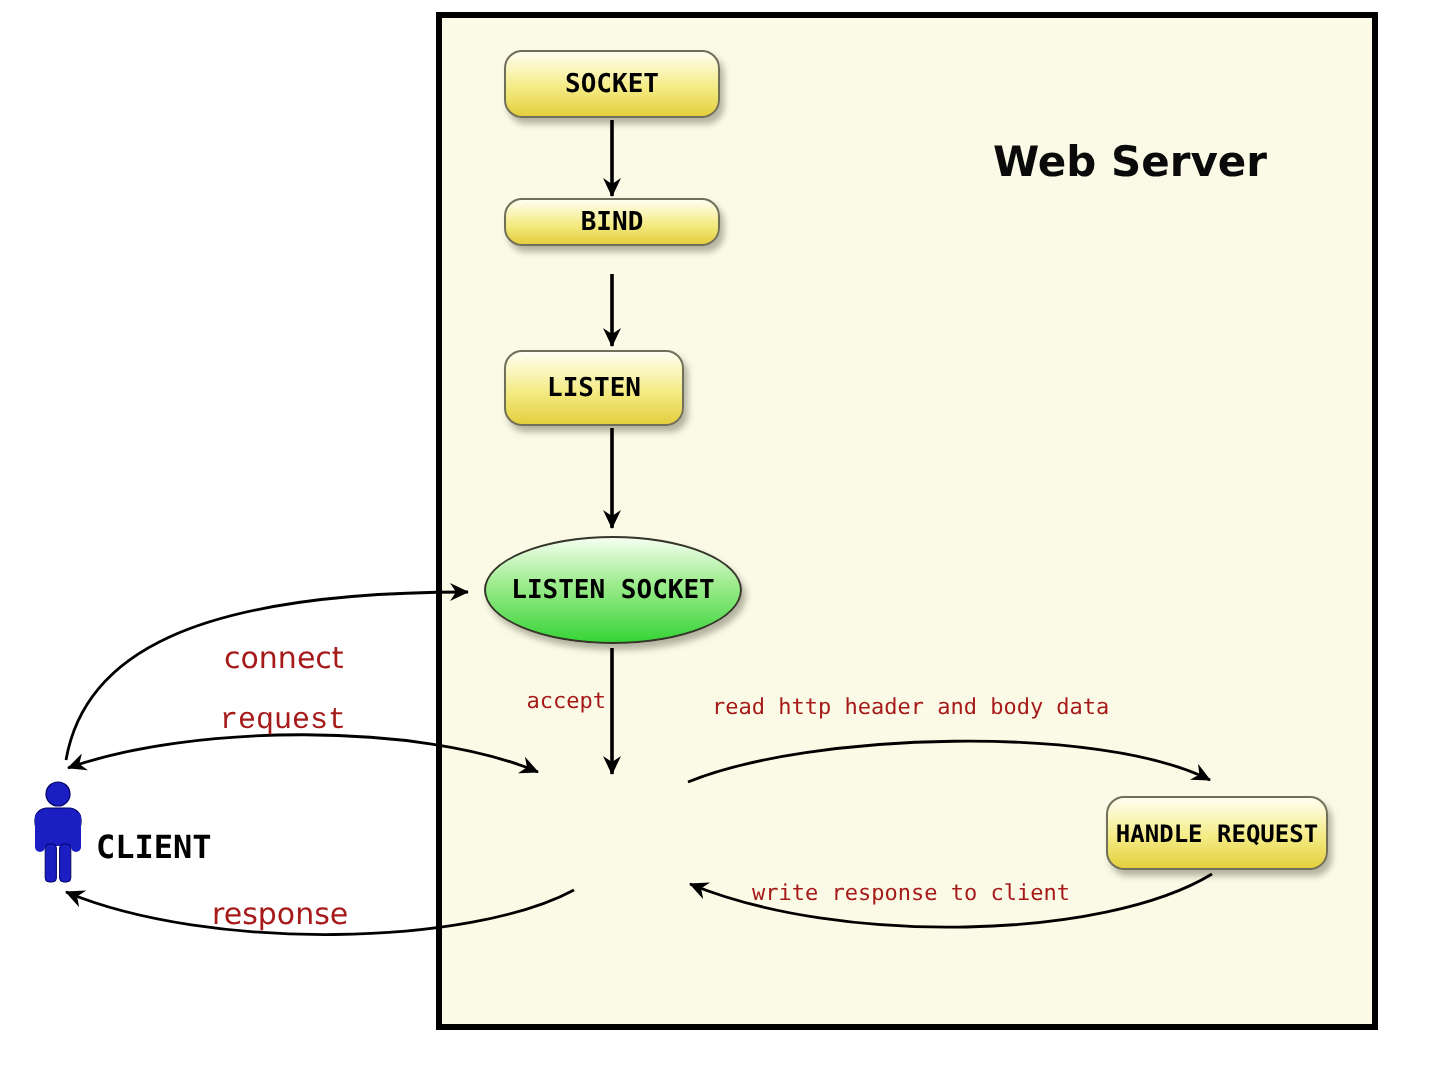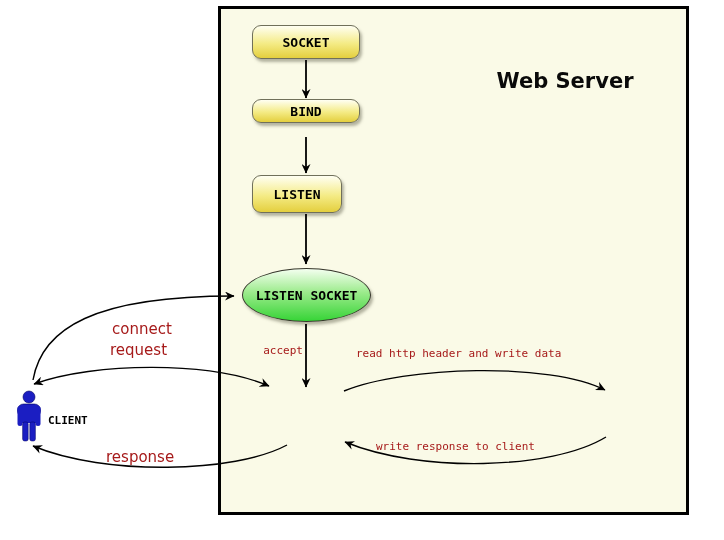--- a/index.html
+++ b/index.html
@@ -46,30 +46,30 @@
   #node-listen-socket { left:242px; top:268px; width:129px; height:54px; }
   #node-client-socket { left:240px; top:391px; width:131px; height:50px; }
   #node-handle-request{ left:553px; top:398px; width:111px; height:37px; font-size:12px; }
 
   .edge-label {
     position:absolute; color:#a61a1a; z-index:5; white-space:nowrap;
   }
   .client-side { font-family:"DejaVu Sans", sans-serif; font-size:15px; }
   .server-side { font-family:"DejaVu Sans Mono", monospace; font-size:11px; }
   #lbl-connect  { left:112px; top:272px;margin-top:48px; }
-  #lbl-request  { left:110px; top:341px; }
+  #lbl-request  { left:110px; top:352px;font-family:Liberation Mono, monospace; }
   #lbl-response { left:106px; top:448px; }
   #lbl-accept   { left:303px; top:344px; transform:translateX(-100%); }
   #lbl-read     { left:356px; top:347px; }
   #lbl-write    { left:376px; top:440px; }
 
   .actor { position:absolute; left:14px; top:390px; width:30px; height:52px; z-index:3; }
   .actor-label {
     position:absolute; left:48px; top:414px; z-index:3;
-    font-weight:bold; font-size:11px; color:#000;
+    font-weight:bold; font-size:16px; color:#000;
   }
   .edges-svg {
     position:absolute; left:0; top:0; width:724px; height:540px;
     z-index:4; pointer-events:none;
   }
 </style>
 </head>
 <body>
 
 <div class="canvas">
@@ -83,37 +83,40 @@
   </div>
   <div class="node rectnode" id="node-bind">
     <span>BIND</span>
   </div>
   <div class="node rectnode" id="node-listen">
     <span>LISTEN</span>
   </div>
   <div class="node ellipsenode green" id="node-listen-socket">
     <span>LISTEN SOCKET</span>
   </div>
+  <div class="node rectnode" id="node-handle-request">
+    <span>HANDLE REQUEST</span>
+  </div>
 
   <svg class="actor" viewBox="0 0 30 52">
     <circle cx="15" cy="7" r="6" fill="#1b1ec2" stroke="#000063" stroke-width="0.6"></circle>
     <rect x="3.5" y="14" width="23" height="13" rx="6" fill="#1b1ec2" stroke="#000063" stroke-width="0.6"></rect>
     <rect x="3.5" y="16" width="5" height="20" rx="2.5" fill="#1b1ec2"></rect>
     <rect x="21.5" y="16" width="5" height="20" rx="2.5" fill="#1b1ec2"></rect>
     <rect x="8" y="16" width="14" height="17" fill="#1b1ec2"></rect>
     <rect x="8.6" y="32" width="5.6" height="19" rx="2" fill="#1b1ec2" stroke="#000063" stroke-width="0.5"></rect>
     <rect x="15.8" y="32" width="5.6" height="19" rx="2" fill="#1b1ec2" stroke="#000063" stroke-width="0.5"></rect>
   </svg>
   <div class="actor-label">CLIENT</div>
 
   <div class="edge-label client-side" id="lbl-connect">connect</div>
   <div class="edge-label client-side" id="lbl-request">request</div>
   <div class="edge-label client-side" id="lbl-response">response</div>
   <div class="edge-label server-side" id="lbl-accept">accept</div>
-  <div class="edge-label server-side" id="lbl-read">read http header and write data</div>
+  <div class="edge-label server-side" id="lbl-read">read http header and body data</div>
   <div class="edge-label server-side" id="lbl-write">write response to client</div>
 
   <svg class="edges-svg">
     <defs>
       <marker id="ah" markerWidth="11" markerHeight="9" refX="9" refY="4.5" orient="auto" markerUnits="userSpaceOnUse">
         <path d="M0,0 L9.5,4.5 L0,9 L3,4.5 Z" fill="#000"></path>
       </marker>
       <marker id="ahrev" markerWidth="11" markerHeight="9" refX="9" refY="4.5" orient="auto-start-reverse" markerUnits="userSpaceOnUse">
         <path d="M0,0 L9.5,4.5 L0,9 L3,4.5 Z" fill="#000"></path>
       </marker>

